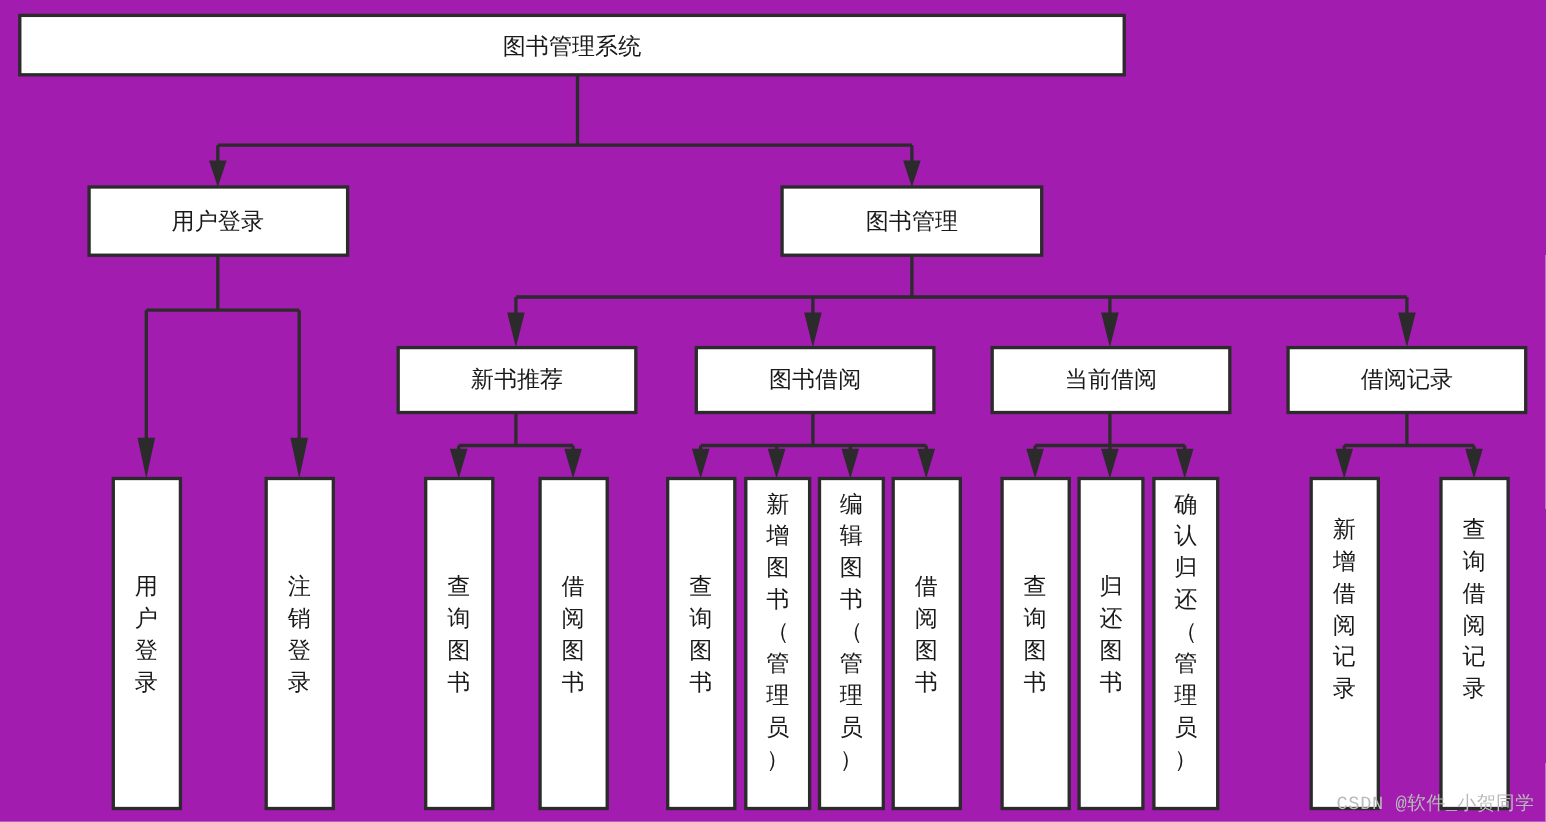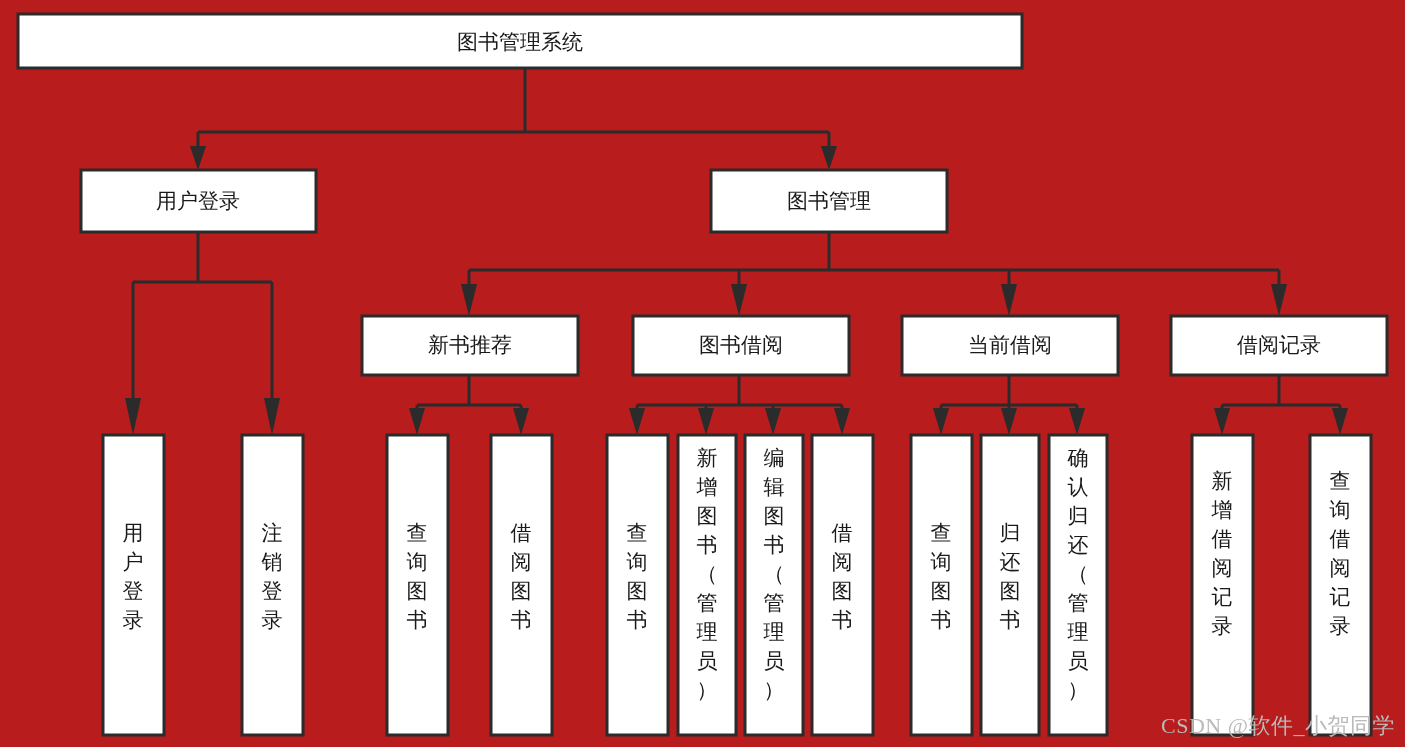--- a/index.html
+++ b/index.html
@@ -10,21 +10,21 @@
   body {
     width: 1405px;
     height: 747px;
     overflow: hidden;
     font-family: "DejaVu Sans", "Liberation Sans", sans-serif;
   }
   #diagram-root {
     position: relative;
     width: 1405px;
     height: 747px;
-    background: #b91c1c;
+    background: #a21caf;
   }
   svg.diagram {
     position: absolute;
     left: 0;
     top: 0;
     width: 1405px;
     height: 747px;
   }
   .node-box {
     fill: #ffffff;
@@ -50,22 +50,22 @@
   .node-label-v {
     font-family: "DejaVu Sans", "Liberation Sans", sans-serif;
     font-size: 21px;
     fill: #1a1a1a;
     text-anchor: middle;
   }
   .watermark {
     position: absolute;
     right: 10px;
     bottom: 6px;
-    font-family: Liberation Serif, serif;
-    font-size: 22px;
+    font-family: Liberation Mono, monospace;
+    font-size: 17px;
     color: #b9b9b9;
     letter-spacing: 0.5px;
     white-space: nowrap;
     user-select: none;
   }
 </style>
 </head>
 <body>
 
 <div id="diagram-root">

